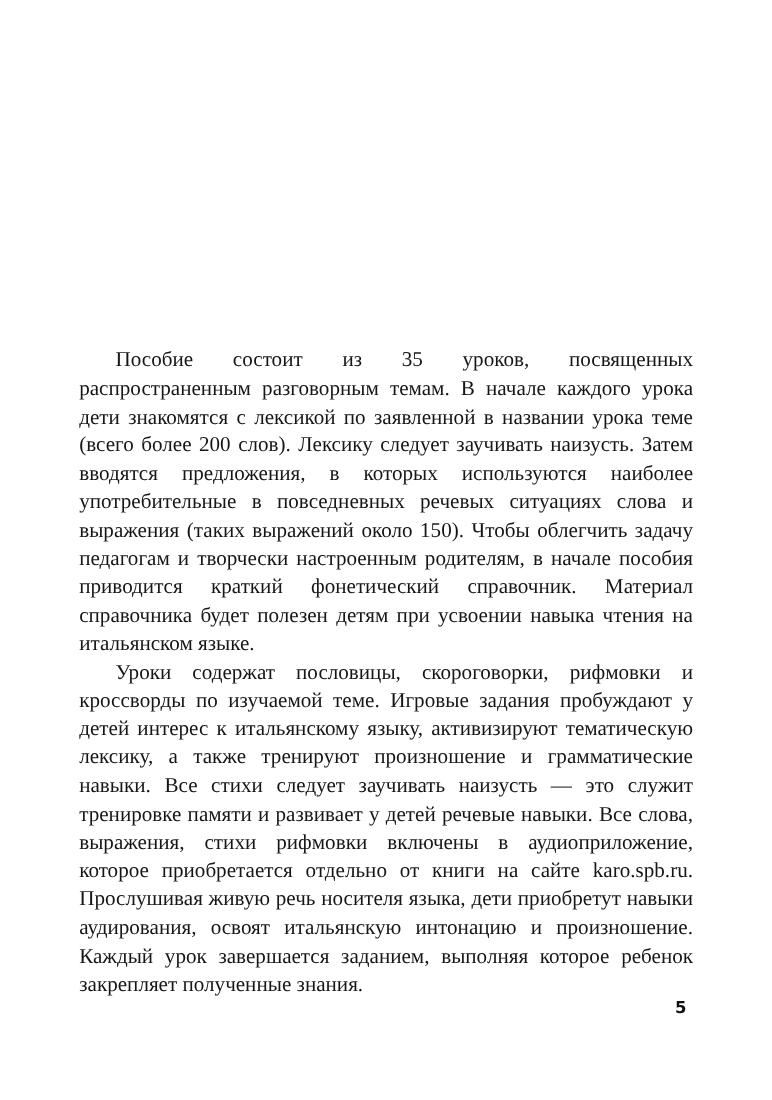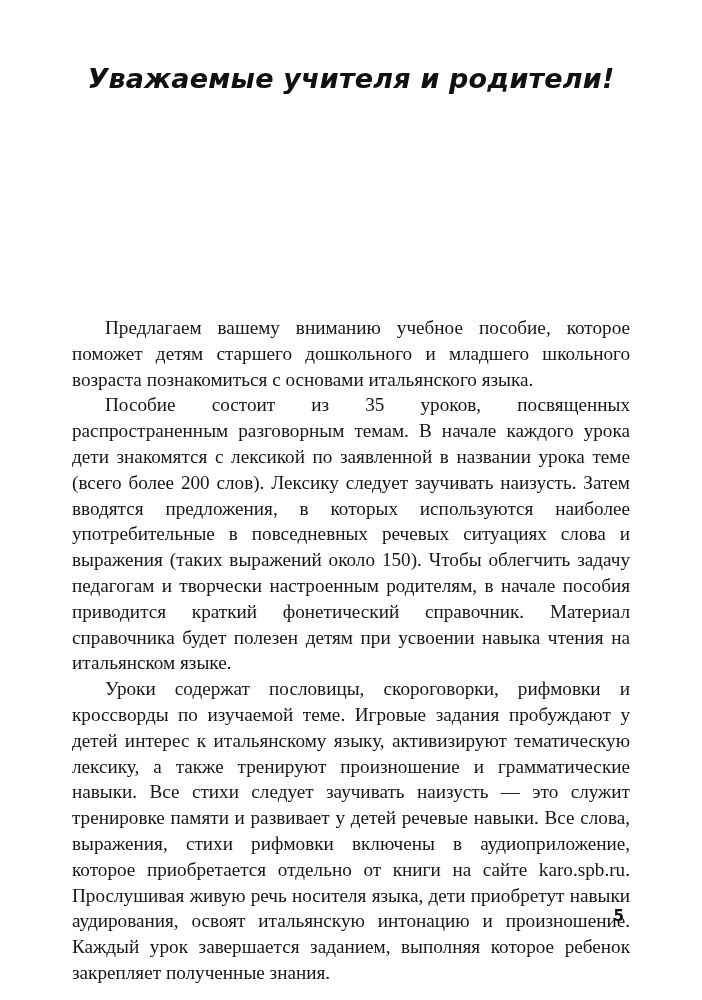--- a/index.html
+++ b/index.html
@@ -55,23 +55,21 @@
     font-weight: bold;
     font-size: 15px;
     color: #111111;
   }
 </style>
 </head>
 <body>
 
 <div class="page">
 
-  <h1 class="page-title">Уважаемые учителя и родители!</h1>
 
   <div class="body-text">
-    <p class="para">Предлагаем вашему вниманию учебное пособие, которое поможет детям старшего дошкольного и младшего школьного возраста познакомиться с основами итальянского языка.</p>
     <p class="para">Пособие состоит из 35 уроков, посвященных распространенным разговорным темам. В начале каждого урока дети знакомятся с лексикой по заявленной в названии урока теме (всего более 200 слов). Лексику следует заучивать наизусть. Затем вводятся предложения, в которых используются наиболее употребительные в повседневных речевых ситуациях слова и выражения (таких выражений около 150). Чтобы облегчить задачу педагогам и творчески настроенным родителям, в начале пособия приводится краткий фонетический справочник. Материал справочника будет полезен детям при усвоении навыка чтения на итальянском языке.</p>
     <p class="para">Уроки содержат пословицы, скороговорки, рифмовки и кроссворды по изучаемой теме. Игровые задания пробуждают у детей интерес к итальянскому языку, активизируют тематическую лексику, а также тренируют произношение и грамматические навыки. Все стихи следует заучивать наизусть — это служит тренировке памяти и развивает у детей речевые навыки. Все слова, выражения, стихи рифмовки включены в аудиоприложение, которое приобретается отдельно от книги на сайте karo.spb.ru. Прослушивая живую речь носителя языка, дети приобретут навыки аудирования, освоят итальянскую интонацию и произношение. Каждый урок завершается заданием, выполняя которое ребенок закрепляет полученные знания.</p>
   </div>
 
   <div class="page-number">5</div>
 
 </div>
 
 </body></html>

